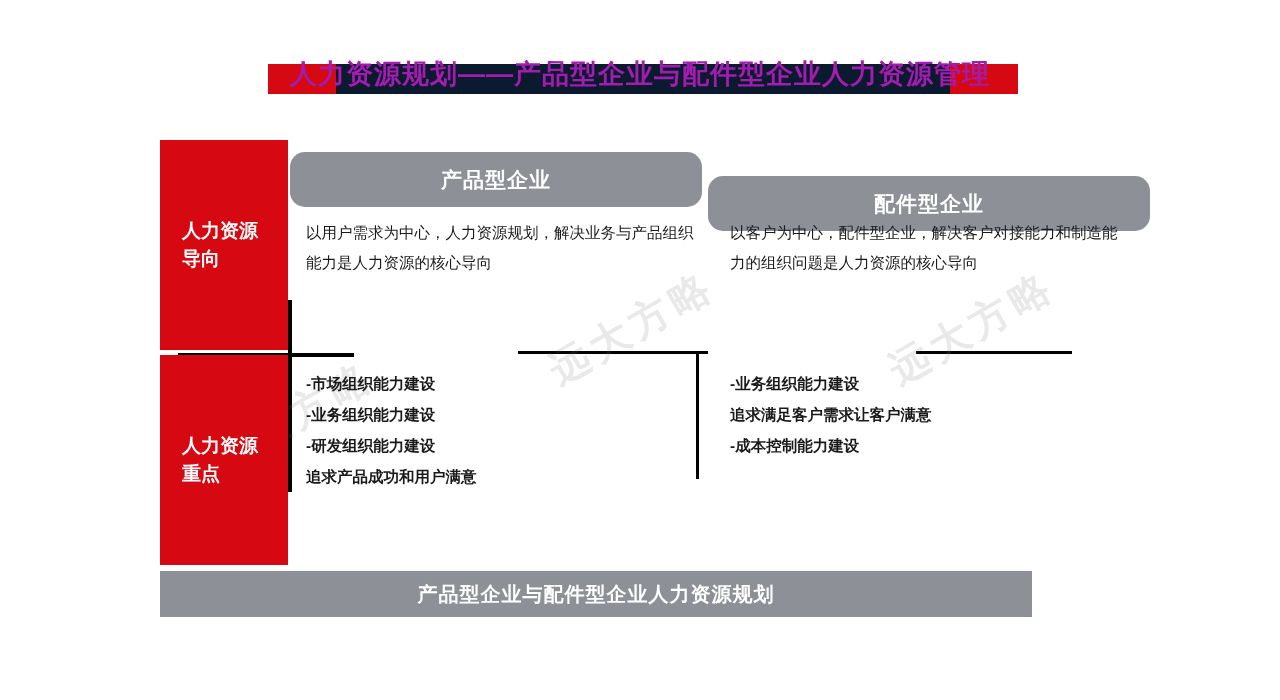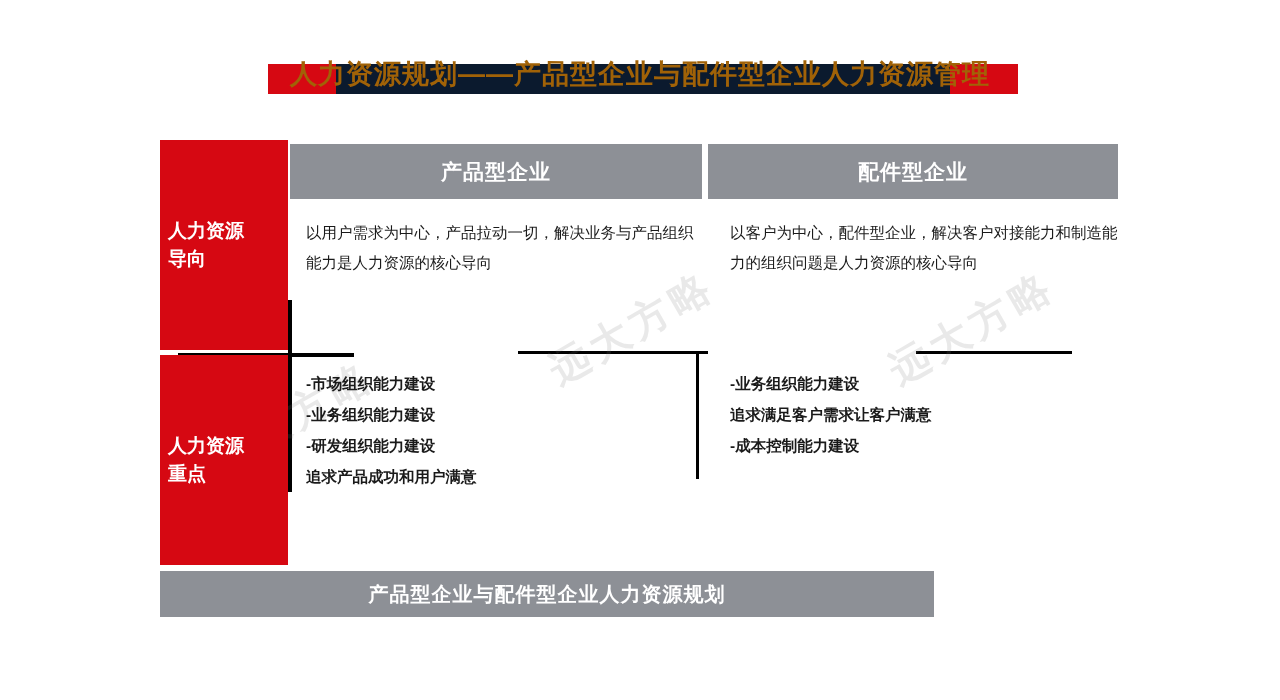--- a/index.html
+++ b/index.html
@@ -42,21 +42,21 @@
     background: #0b1a2e;
   }
   .title-text {
     position: absolute;
     left: 0;
     right: 0;
     top: 56px;
     text-align: center;
     font-size: 27px;
     font-weight: bold;
-    color: #a16207;
+    color: #a21caf;
     letter-spacing: 1px;
     white-space: nowrap;
     z-index: 5;
   }
 
   
   .watermark {
     position: absolute;
     font-size: 40px;
     font-weight: bold;
@@ -75,46 +75,47 @@
   .matrix {
     position: absolute;
     left: 160px;
     top: 140px;
     width: 958px;
     height: 425px;
     z-index: 4;
   }
   .col-head {
     position: absolute;
-    top: 4px;
+    top: 12px;
     height: 55px;
     background: #8d9096;
     color: #ffffff;
     font-size: 21px;
     font-weight: bold;
     display: flex;
     align-items: center;
     justify-content: center;
     letter-spacing: 1px;
+    border-radius: 15px;
   }
   .col-head.c1 { left: 130px; width: 412px; }
-  .col-head.c2 { left: 548px; width: 410px; }
+  .col-head.c2 { left: 548px; width: 442px; margin-top: 24px; }
 
   .row-label {
     position: absolute;
     left: 0;
     width: 128px;
     background: #d60812;
     color: #ffffff;
     font-size: 19px;
     font-weight: bold;
     line-height: 1.45;
     display: flex;
     align-items: center;
-    padding-left: 8px;
+    padding-left: 22px;
     box-sizing: border-box;
   }
   .row-label.r1 { top: 0; height: 210px; }
   .row-label.r2 { top: 215px; height: 210px; }
 
   .cell {
     position: absolute;
     font-size: 15.5px;
     color: #1a1a1a;
     line-height: 2.0;
@@ -137,21 +138,21 @@
   .deco.v1 { left: 288px; top: 300px; width: 4px; height: 192px; }
   .deco.h2 { left: 518px; top: 351px; width: 190px; height: 3px; }
   .deco.v2 { left: 696px; top: 352px; width: 3px; height: 127px; }
   .deco.h3 { left: 916px; top: 351px; width: 156px; height: 3px; }
 
   
   .footer-caption {
     position: absolute;
     left: 160px;
     top: 571px;
-    width: 774px;
+    width: 872px;
     height: 46px;
     background: #8d9096;
     color: #ffffff;
     font-size: 20px;
     font-weight: bold;
     display: flex;
     align-items: center;
     justify-content: center;
     letter-spacing: 1px;
     z-index: 4;
@@ -189,21 +190,21 @@
     </div>
   </div>
   <div class="row-label r2">
     <div>
       <div>人力资源</div>
       <div>重点</div>
     </div>
   </div>
 
   <div class="cell r1 c1">
-    <p class="para">以用户需求为中心，产品拉动一切，解决业务与产品组织能力是人力资源的核心导向</p>
+    <p class="para">以用户需求为中心，人力资源规划，解决业务与产品组织能力是人力资源的核心导向</p>
   </div>
 
   <div class="cell r1 c2">
     <p class="para">以客户为中心，配件型企业，解决客户对接能力和制造能力的组织问题是人力资源的核心导向</p>
   </div>
 
   <div class="cell r2 c1">
     <p>-市场组织能力建设</p>
     <p>-业务组织能力建设</p>
     <p>-研发组织能力建设</p>

